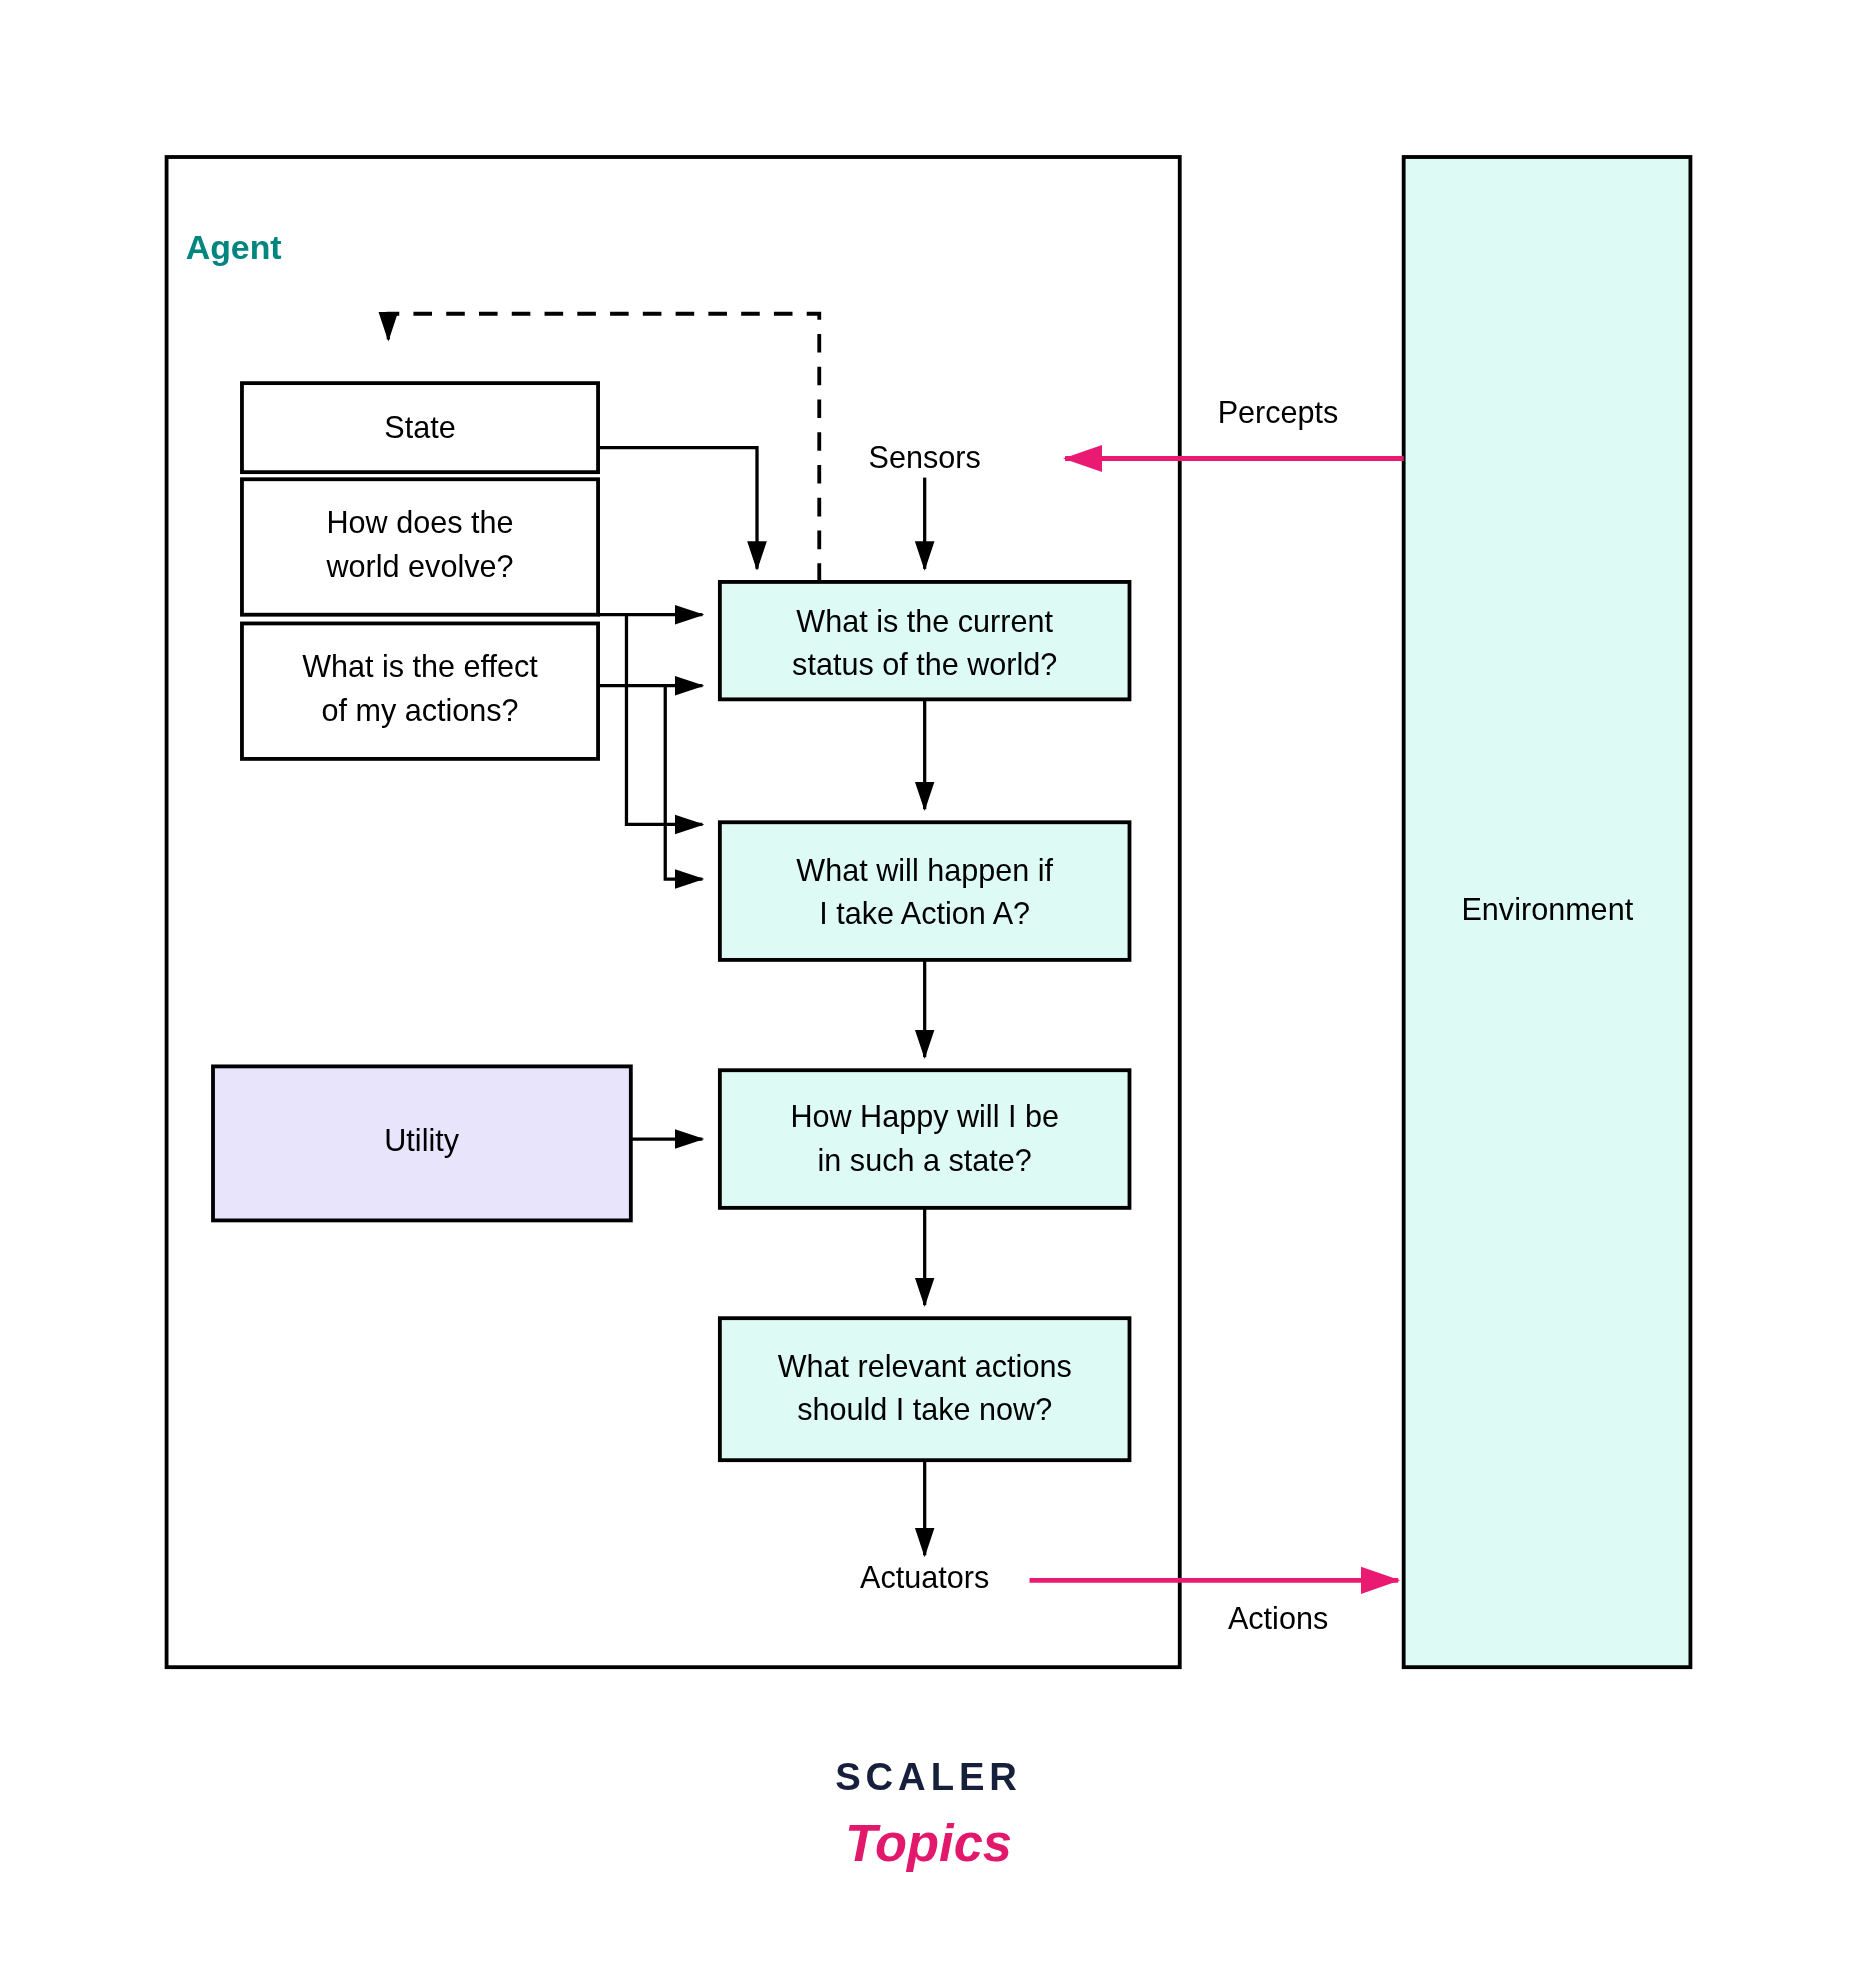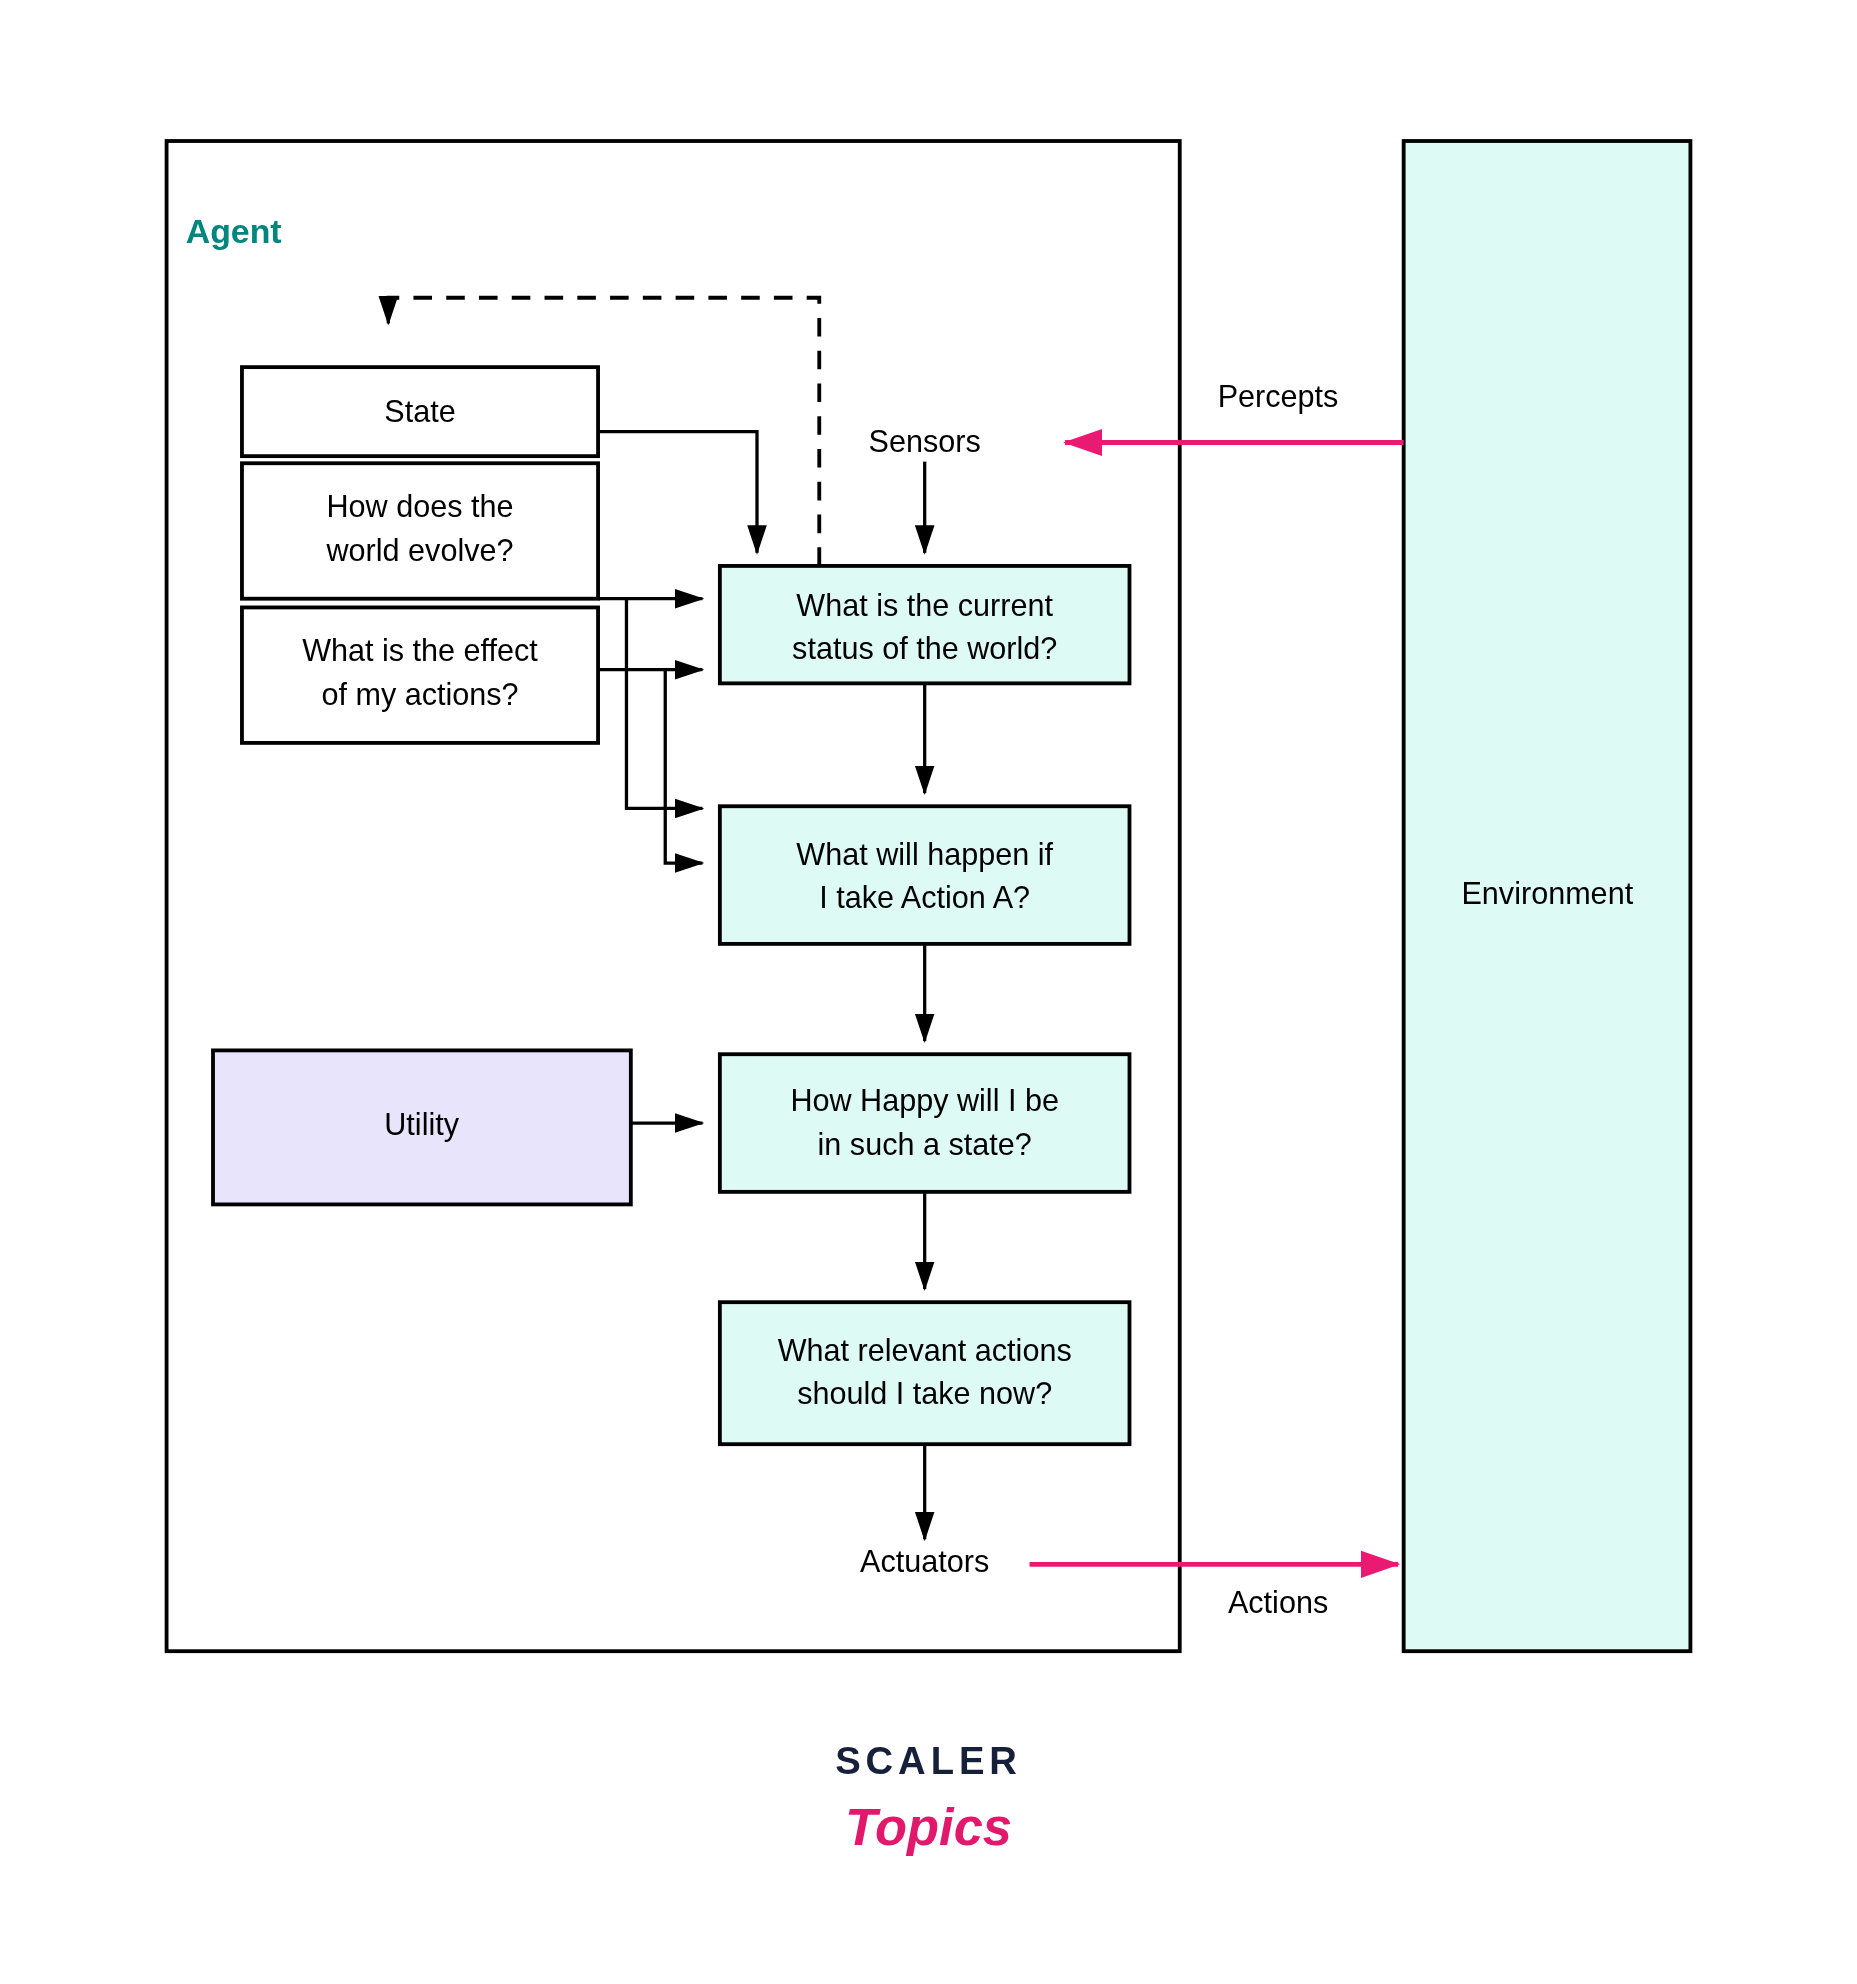--- a/index.html
+++ b/index.html
@@ -11,20 +11,21 @@
     width: 1857px;
     height: 1985px;
     font-family: "Liberation Sans", sans-serif;
     overflow: hidden;
   }
   #diagram-root {
     position: relative;
     width: 1857px;
     height: 1704px;
     background: #ffffff;
+    margin-top: 16px;
   }
   svg.canvas {
     position: absolute;
     top: 0;
     left: 0;
     width: 1857px;
     height: 1985px;
     display: block;
   }
   text {

